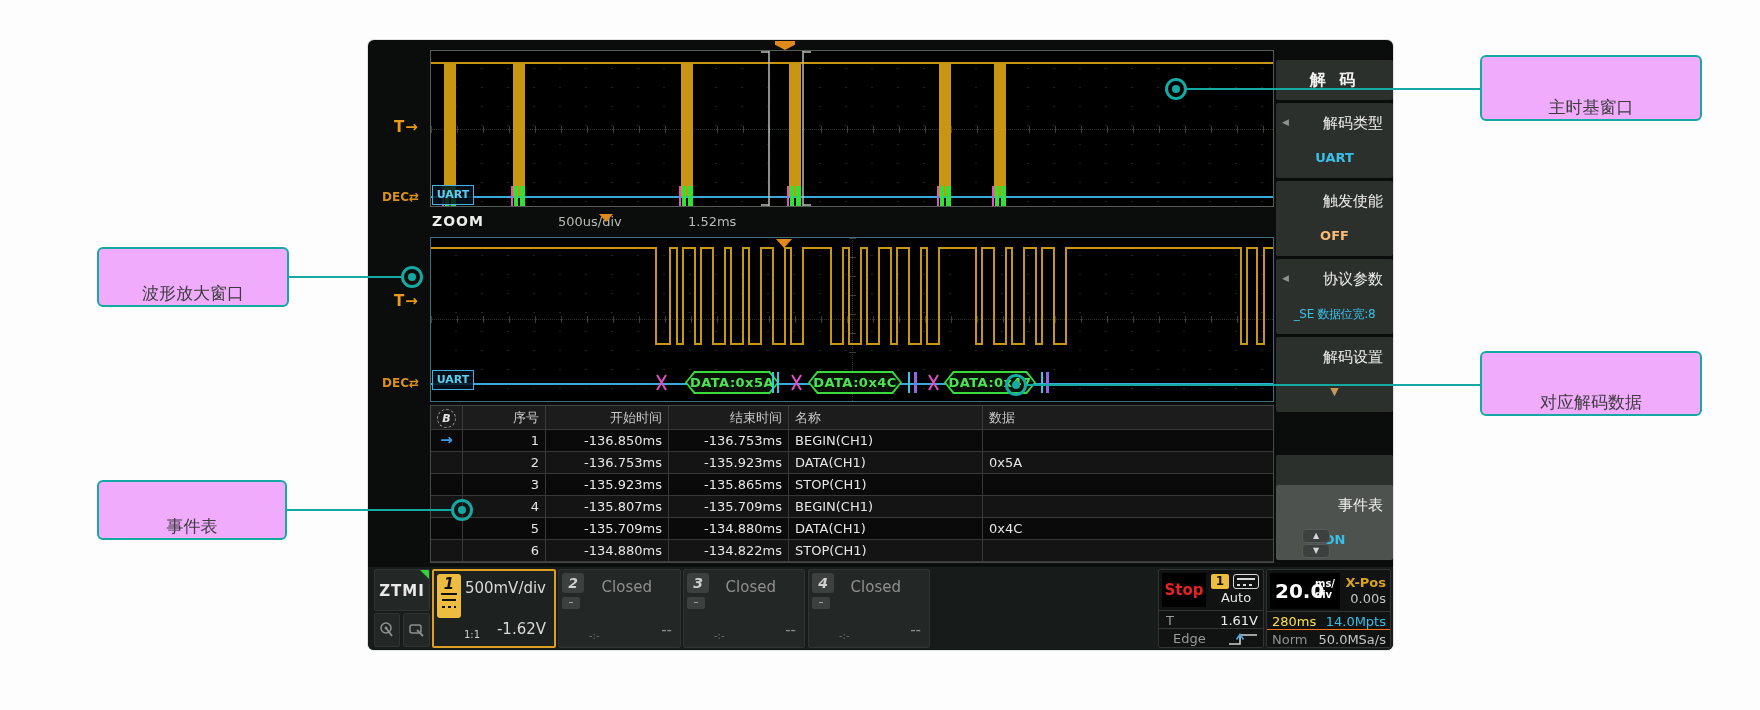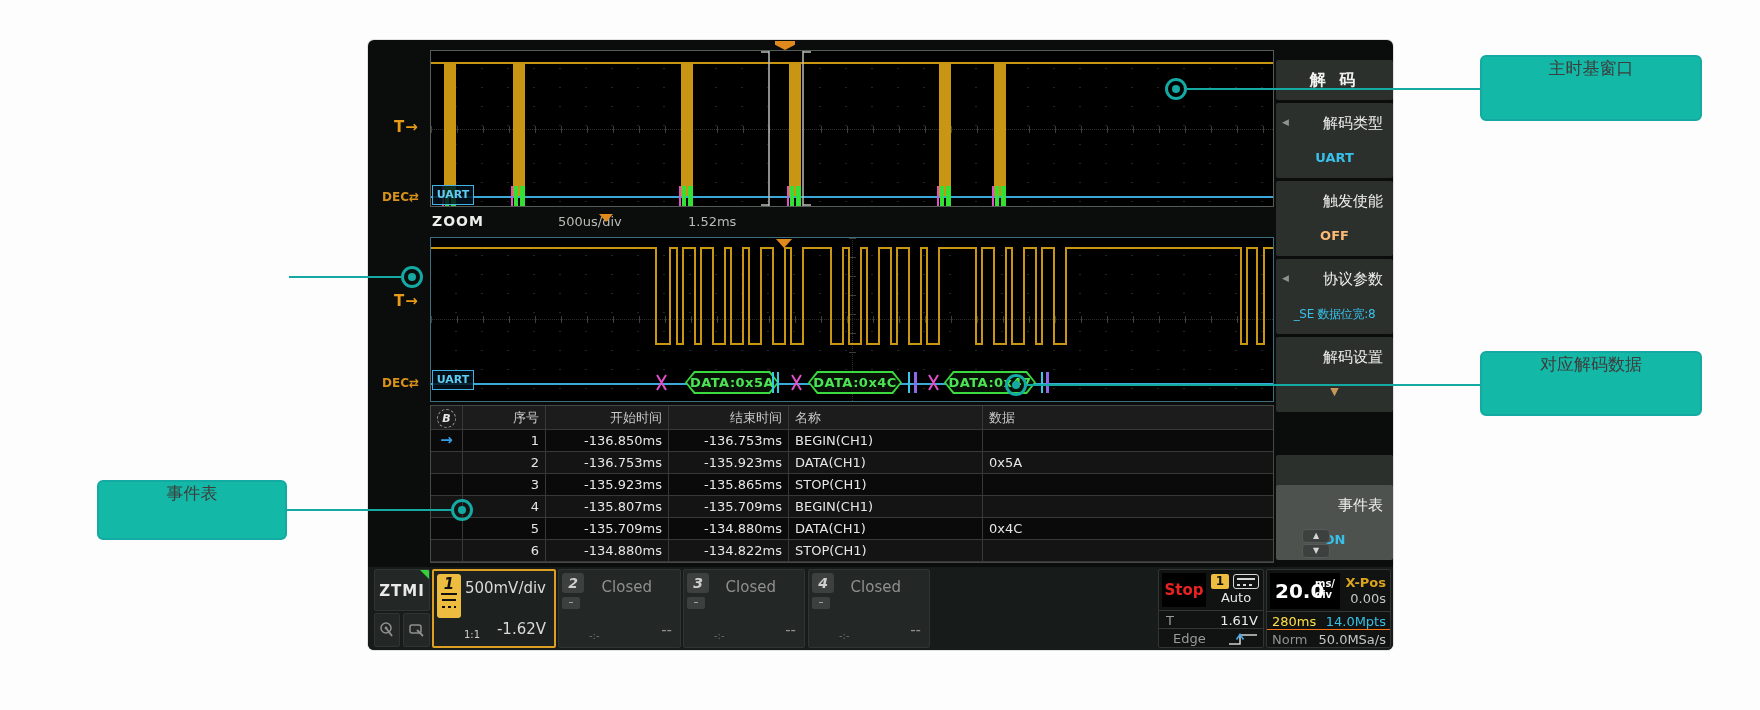--- a/index.html
+++ b/index.html
@@ -107,21 +107,21 @@
   .xpos-l{position:absolute;right:4px;top:5px;color:#dca41c;font-weight:bold;font-size:13px;}
   .xpos-v{position:absolute;right:4px;top:21px;color:#c6c6c6;font-size:13px;}
   .tbrow2{position:absolute;left:0;right:0;top:41px;height:18px;border-top:1px solid #333735;}
   .tbrow3{position:absolute;left:0;right:0;top:59px;height:19px;border-top:1px solid #f97316;}
   .range{position:absolute;left:5px;top:2px;color:#fde047;font-size:13px;}
   .depth{position:absolute;right:4px;top:2px;color:#38c0e8;font-size:13px;}
   .acq{position:absolute;left:5px;top:2px;color:#919191;font-size:13px;}
   .srate{position:absolute;right:4px;top:2px;color:#c6c6c6;font-size:13px;}
 
   
-  .callout{position:absolute;background:#14b8a6;border:2px solid #14a9a2;border-radius:6px;display:flex;align-items:flex-start;justify-content:center;color:#3d3d3d;font-size:17px;z-index:40;box-sizing:border-box;}
+  .callout{position:absolute;background:#f0abfc;border:2px solid #14a9a2;border-radius:6px;display:flex;align-items:flex-end;justify-content:center;color:#3d3d3d;font-size:17px;z-index:40;box-sizing:border-box;}
   .cline{position:absolute;height:2px;background:#14a9a2;z-index:39;}
   .ccircle{position:absolute;width:22px;height:22px;border:3px solid #14a9a2;border-radius:50%;box-sizing:border-box;display:flex;align-items:center;justify-content:center;z-index:41;}
   .ccircle i{width:8px;height:8px;border-radius:50%;background:#14a9a2;}
 </style>
 </head>
 <body>
 
 <div class="page">
 
   <div class="scope">
@@ -425,20 +425,23 @@
       <i></i>
     </div>
   <div class="callout" style="left:1480px;top:55px;width:222px;height:66px;">
     <span>主时基窗口</span>
   </div>
 
   <div class="cline" style="left:289px;top:276px;width:112px;"></div>
   <div class="ccircle" style="left:401px;top:266px;">
       <i></i>
     </div>
+  <div class="callout" style="left:97px;top:247px;width:192px;height:60px;">
+    <span>波形放大窗口</span>
+  </div>
 
   <div class="cline" style="left:1027px;top:384px;width:453px;"></div>
   <div class="ccircle" style="left:1005px;top:374px;">
       <i></i>
     </div>
   <div class="callout" style="left:1480px;top:351px;width:222px;height:65px;">
     <span>对应解码数据</span>
   </div>
 
   <div class="cline" style="left:287px;top:509px;width:164px;"></div>

